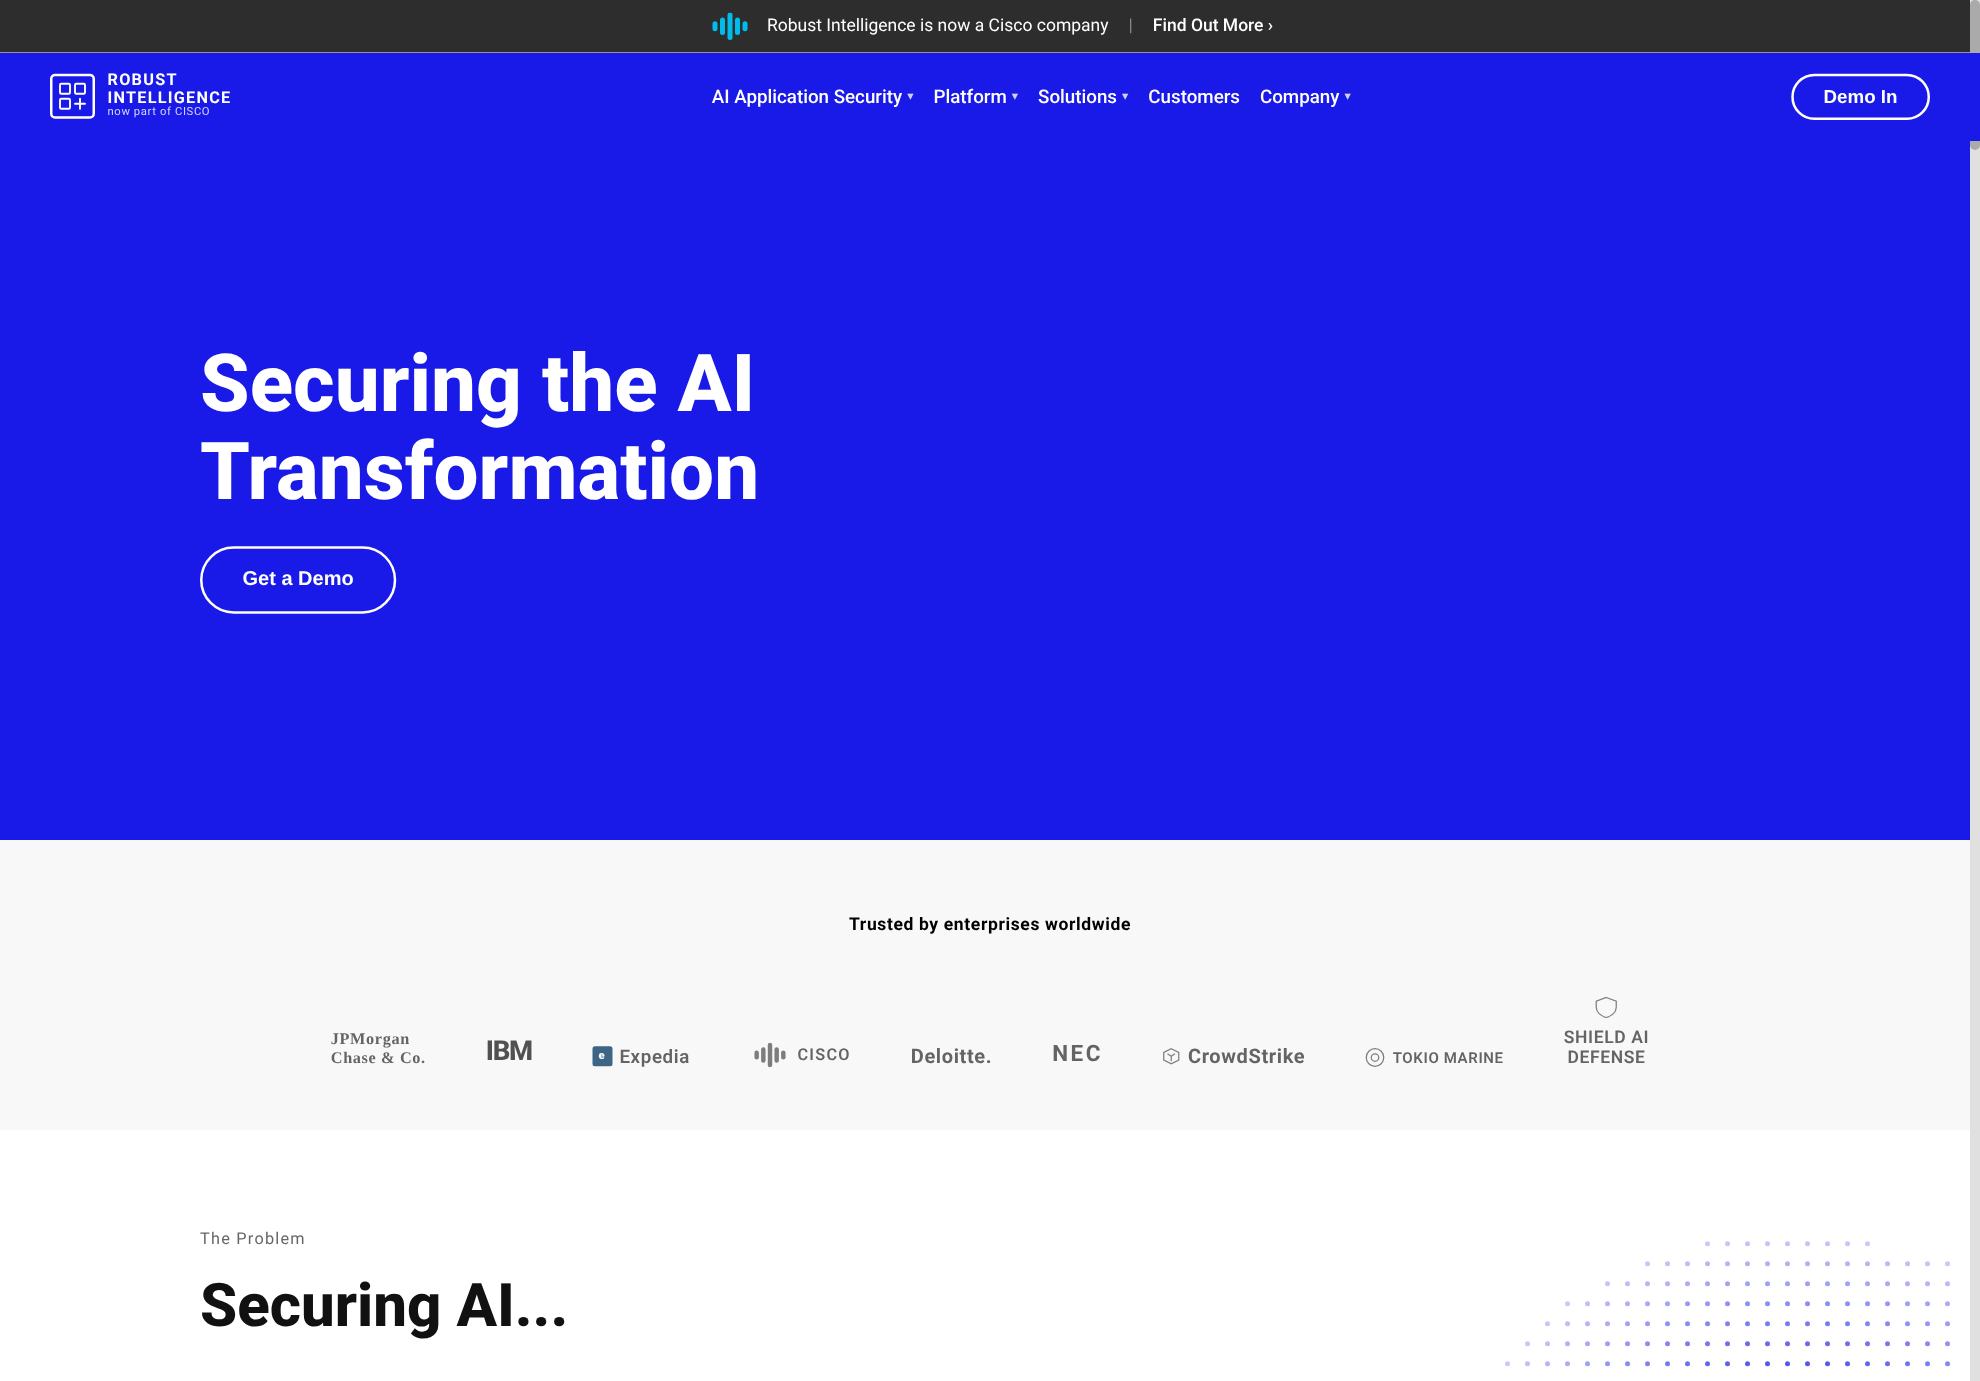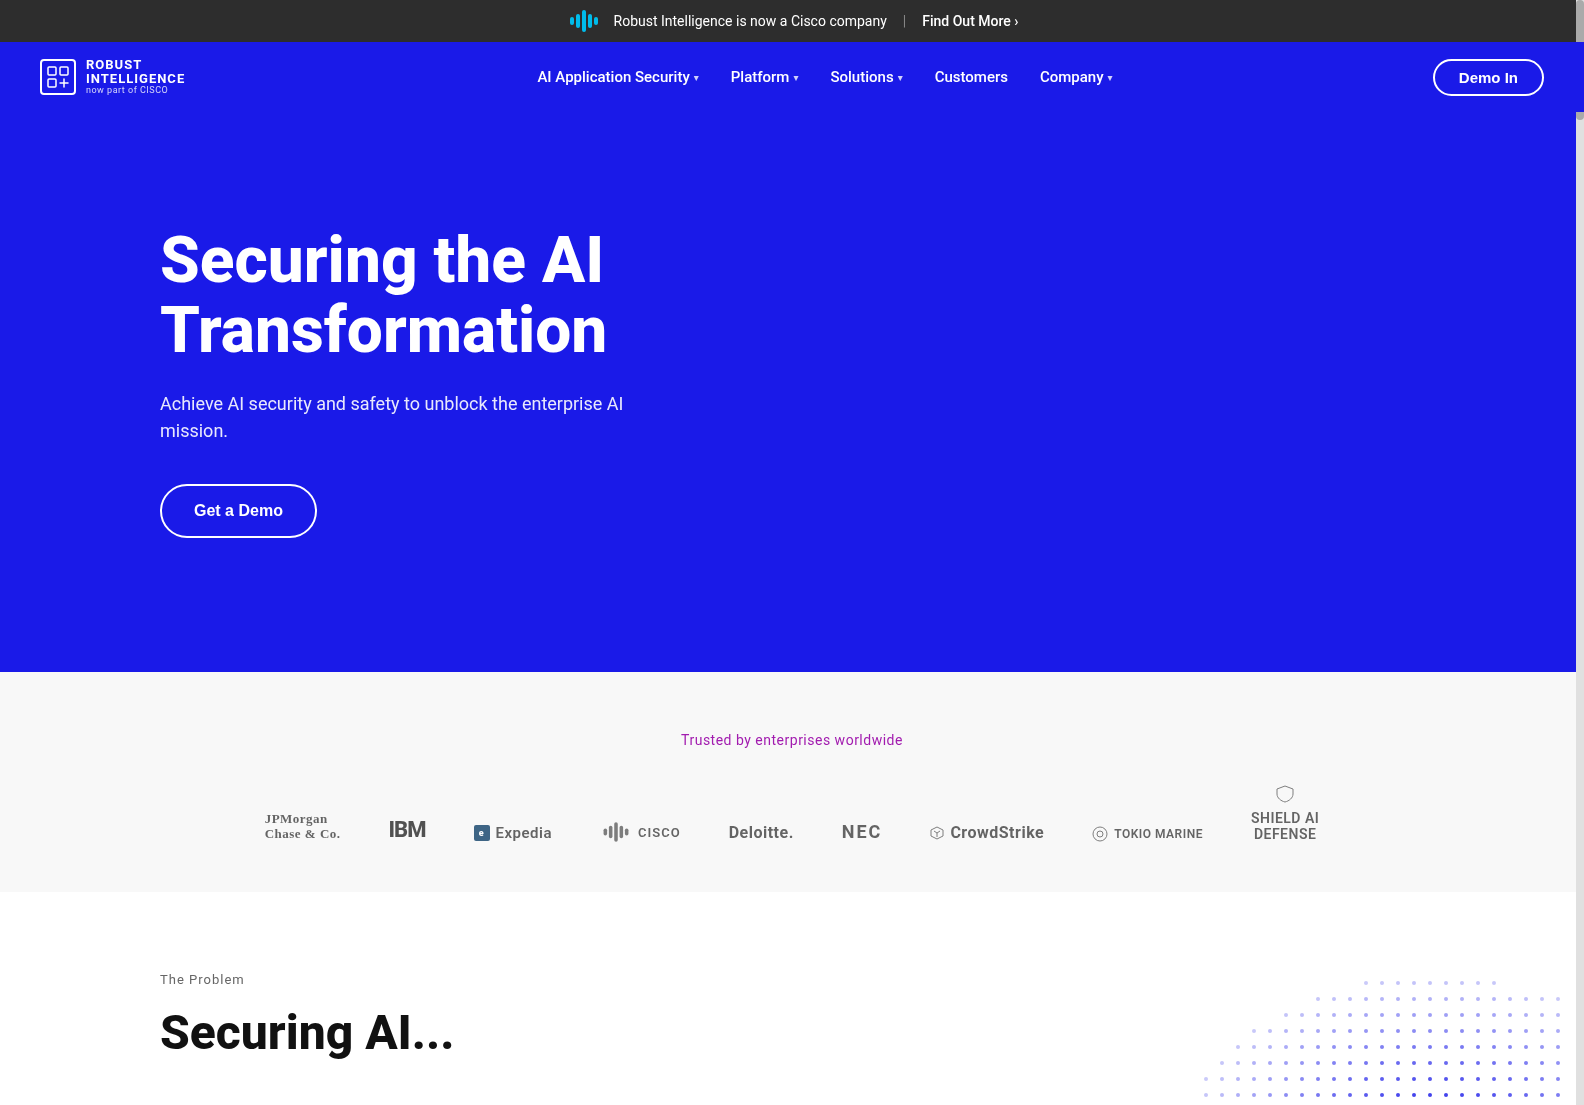--- a/index.html
+++ b/index.html
@@ -64,21 +64,21 @@
     }
     .logo-text {
       line-height: 1.1;
     }
     .logo-text .main { font-size: 13px; font-weight: 700; letter-spacing: 1px; }
     .logo-text .sub { font-size: 9px; letter-spacing: 0.5px; opacity: 0.8; }
 
     .nav-links {
       display: flex;
       align-items: center;
-      gap: 32px;
+      gap: 16px;
       list-style: none;
       margin-left: 32px;
     }
     .nav-links li a {
       color: #fff;
       text-decoration: none;
       font-size: 15px;
       font-weight: 500;
       display: flex;
       align-items: center;
@@ -137,25 +137,25 @@
       width: fit-content;
     }
 
     
     .trusted-section {
       background: #f8f8f8;
       padding: 60px 40px 50px;
       text-align: center;
     }
     .trusted-label {
-      color: #a21caf;
+      color: #000000;
       font-size: 14px;
-      font-weight: 400;
+      font-weight: 700;
       letter-spacing: 0.5px;
-      margin-bottom: 36px;
+      margin-bottom: 48px;
     }
     .logos-row {
       display: flex;
       align-items: flex-end;
       justify-content: center;
       gap: 48px;
       flex-wrap: wrap;
     }
     .logo-item {
       color: #333;
@@ -305,21 +305,20 @@
   </ul>
 
   <button class="sign-in-btn">Demo In</button>
 </nav>
 
 <section class="hero">
   <h1>
     <span>Securing the AI</span><br>
     <span>Transformation</span>
   </h1>
-  <p>Achieve AI security and safety to unblock the enterprise AI mission.</p>
   <button class="get-demo-btn">Get a Demo</button>
 </section>
 
 <section class="trusted-section">
   <p class="trusted-label">Trusted by enterprises worldwide</p>
   <div class="logos-row">
 
     <div class="logo-item jpmorgan">
       <span>JPMorgan<br>Chase &amp; Co.</span>
     </div>

